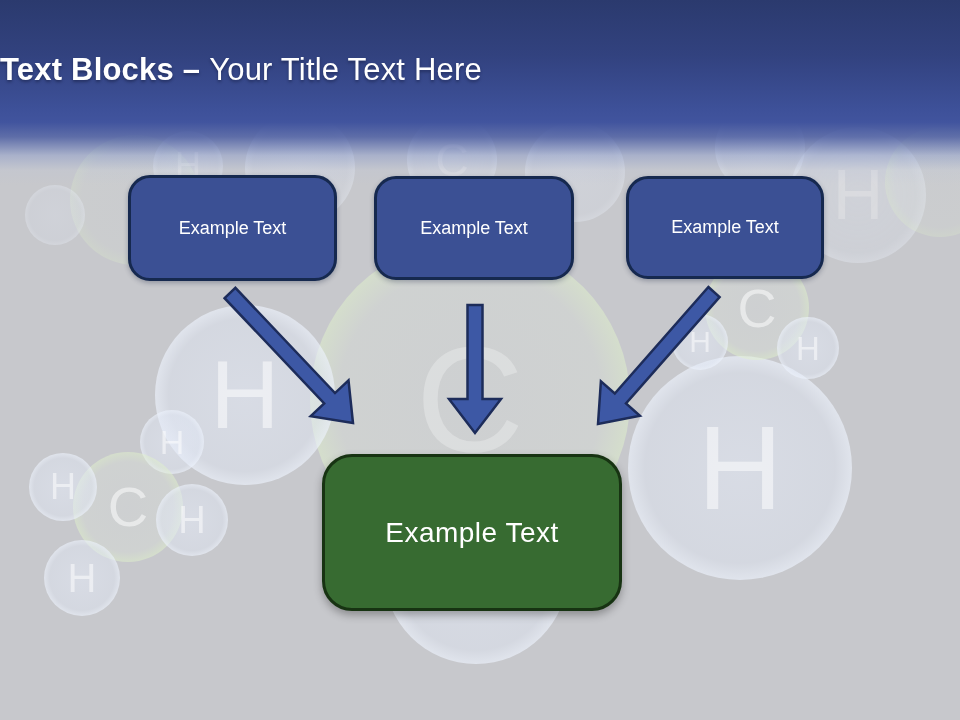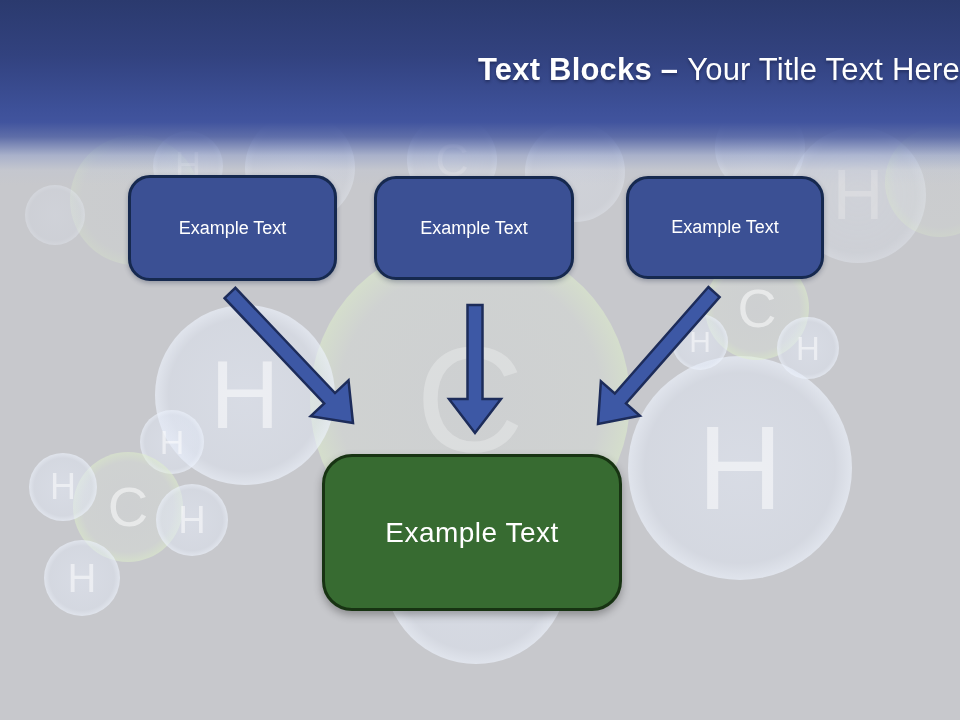--- a/index.html
+++ b/index.html
@@ -56,21 +56,21 @@
       #3d5098 58%,
       #41549e 66%,
       rgba(65,84,158,0.78) 74%,
       rgba(120,140,200,0.38) 84%,
       rgba(180,190,220,0.14) 92%,
       rgba(199,200,204,0) 100%);
   }
   .title {
     position: absolute; left: 0; top: 52px;
     width: 960px;
-    text-align: right;
+    text-align: left;
     z-index: 3;
     color: #ffffff;
     font-size: 31px;
     letter-spacing: 0.2px;
     text-shadow: 0 2px 3px rgba(10,16,40,0.4);
     white-space: nowrap;
   }
   .title .t-bold { font-weight: 700; }
   .title .t-rest { font-weight: 400; margin-left: 9px; }
 

